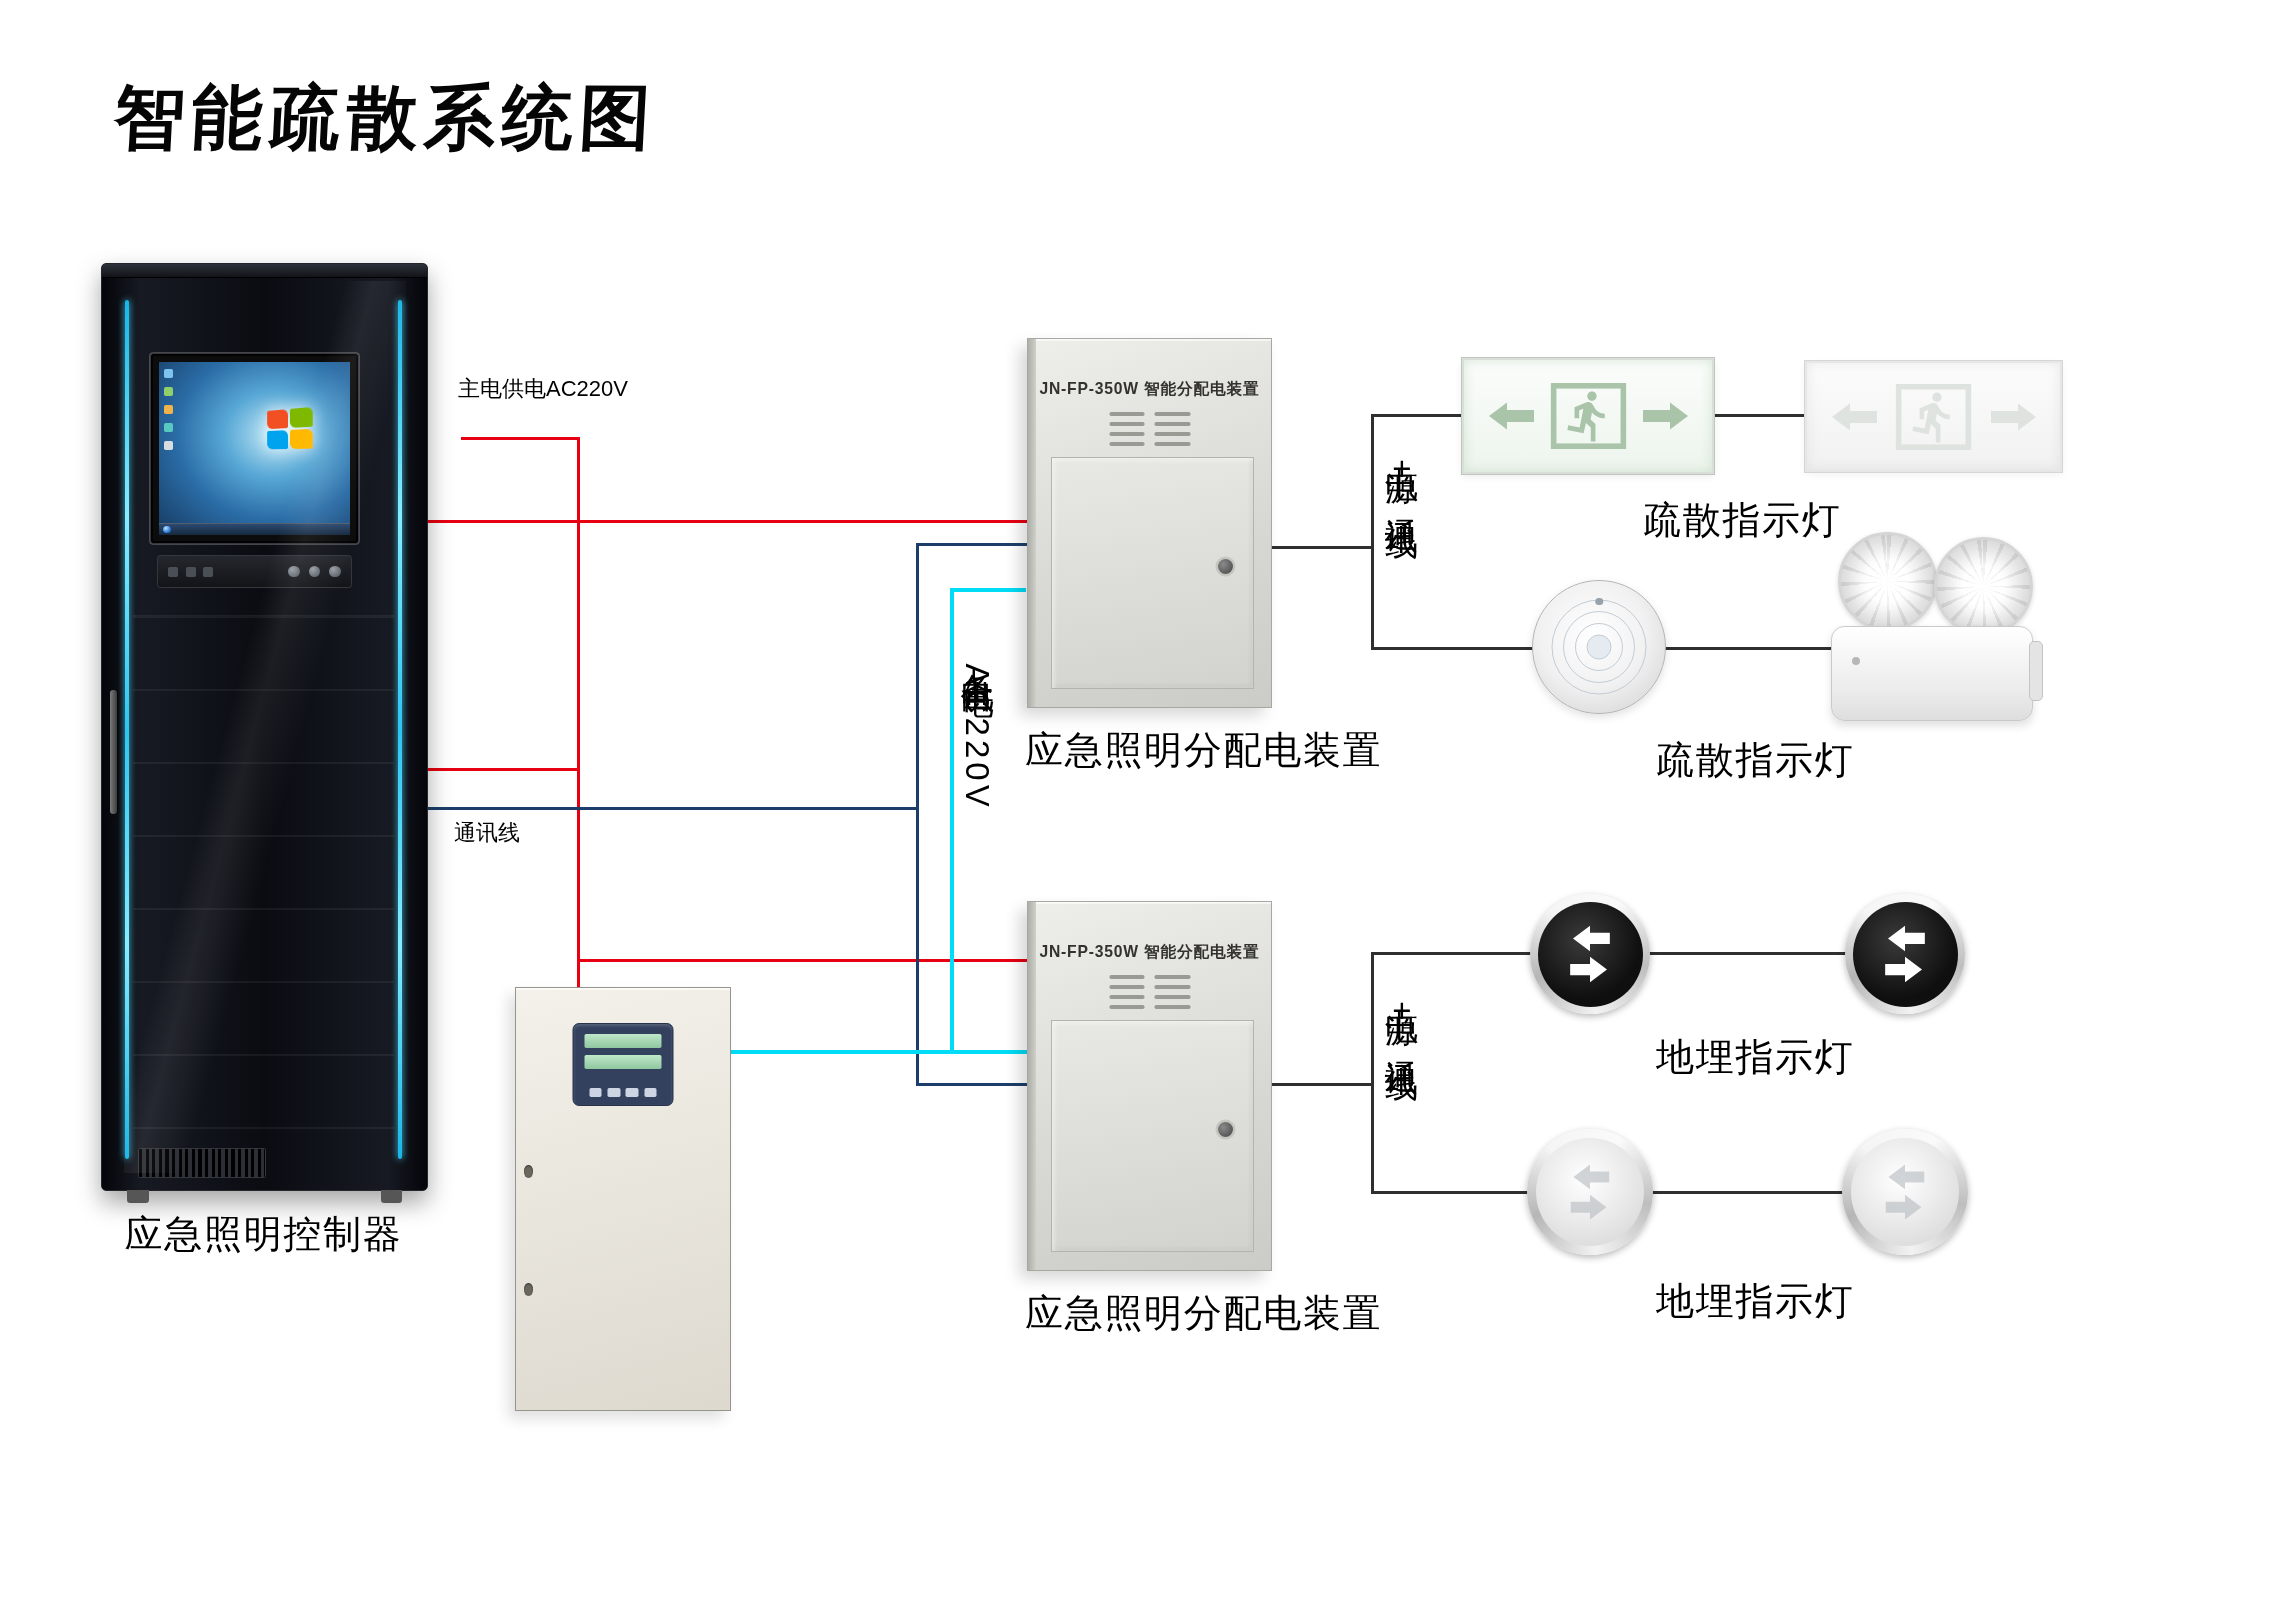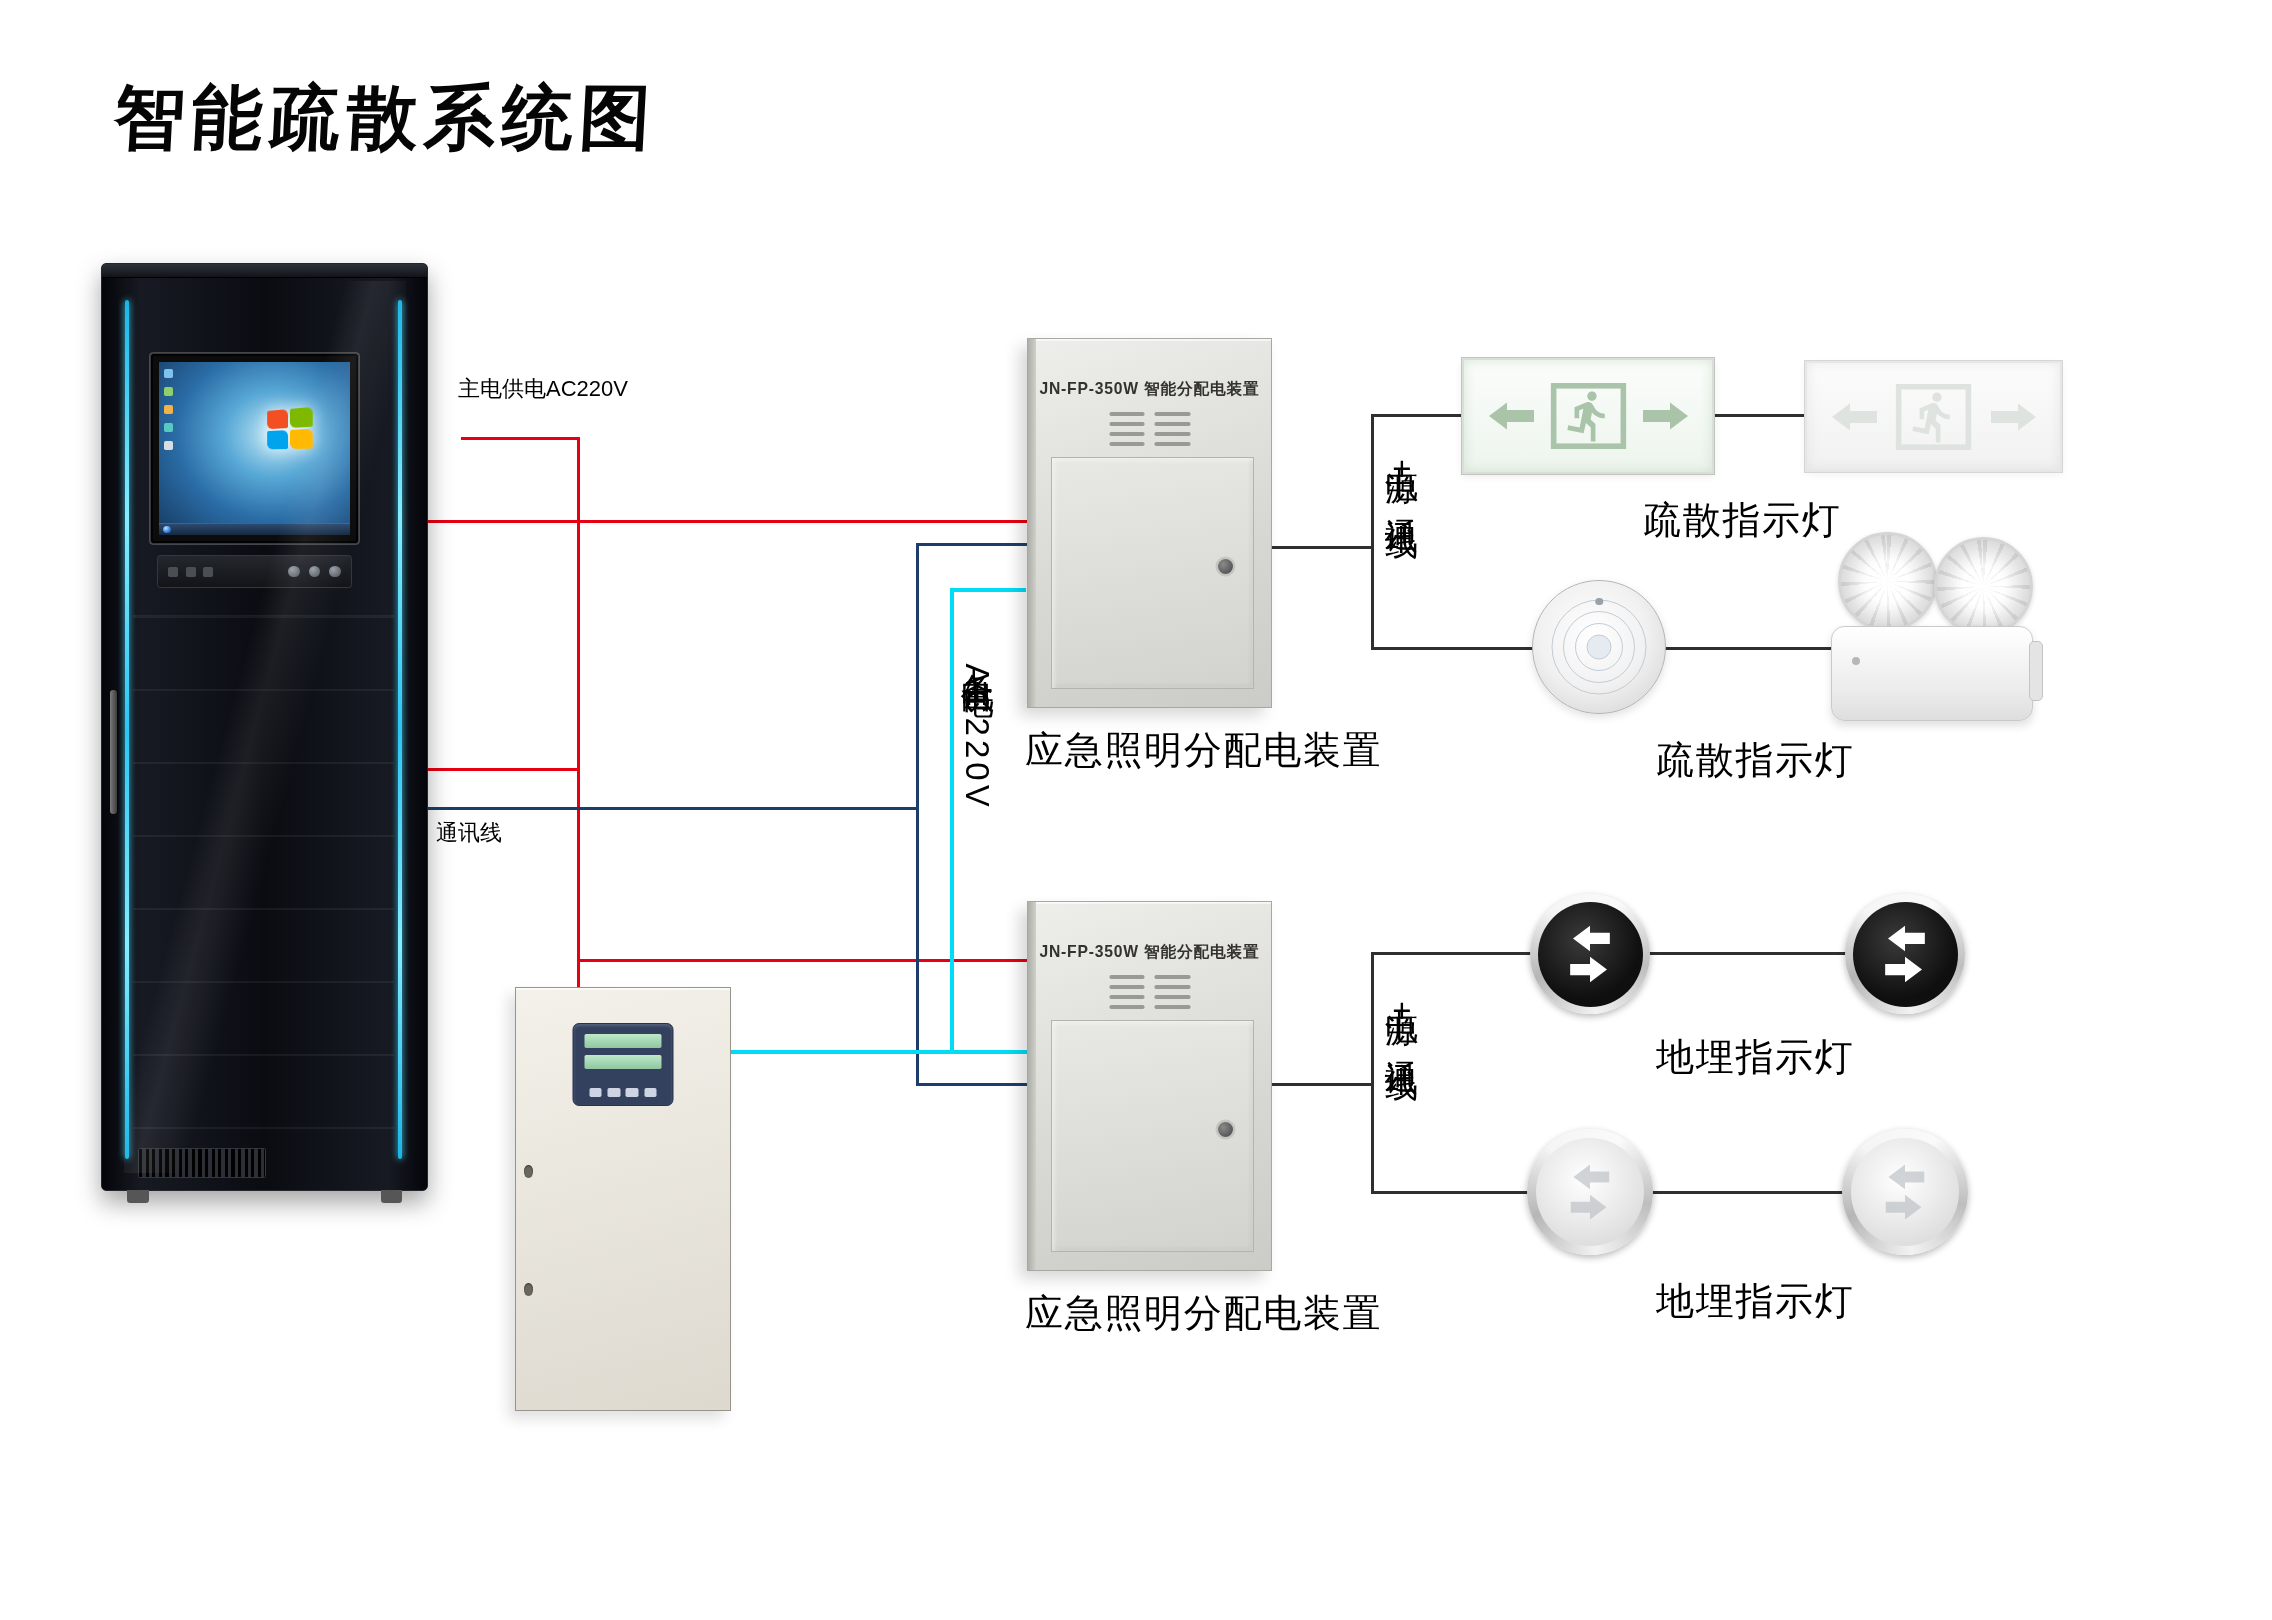--- a/index.html
+++ b/index.html
@@ -174,21 +174,21 @@
   <div class="wire sig" style="left:1662px;top:647px;width:171px;height:2.5px;"></div>
 
   <div class="wire sig" style="left:1268px;top:1083px;width:105px;height:2.5px;"></div>
   <div class="wire sig" style="left:1371px;top:952px;width:2.5px;height:242px;"></div>
   <div class="wire sig" style="left:1371px;top:952px;width:161px;height:2.5px;"></div>
   <div class="wire sig" style="left:1648px;top:952px;width:198px;height:2.5px;"></div>
   <div class="wire sig" style="left:1371px;top:1191px;width:158px;height:2.5px;"></div>
   <div class="wire sig" style="left:1652px;top:1191px;width:192px;height:2.5px;"></div>
 
   <div class="wlbl" style="left:458px;top:374px;">主电供电AC220V</div>
-  <div class="wlbl" style="left:436px;top:818px;">通讯线</div>
+  <div class="wlbl" style="left:454px;top:818px;">通讯线</div>
   <div class="vlbl mixed" style="left:959px;top:647px;">备电供电AC220V</div>
   <div class="vlbl upright" style="left:1383px;top:442px;">电源+通讯线</div>
   <div class="vlbl upright" style="left:1383px;top:984px;">电源+通讯线</div>
 
   <div class="cabinet">
     <div class="cab-top"></div>
     <div class="cab-strip s-left"></div>
     <div class="cab-strip s-right"></div>
     <div class="monitor">
       <div class="screen">
@@ -220,20 +220,21 @@
           <i></i>
       </span>
     </div>
     <div class="racklines"></div>
     <div class="vent"></div>
     <div class="handle"></div>
     <div class="glass"></div>
     <div class="foot f1"></div>
     <div class="foot f2"></div>
   </div>
+  <div class="lbl center" style="left:73px;top:1209px;width:381px;">应急照明控制器</div>
 
   <div class="power-box">
     <div class="pb-display">
       <div class="pb-lcd lcd1"></div>
       <div class="pb-lcd lcd2"></div>
       <div class="pb-btns">
         <i></i>
           <i></i>
           <i></i>
           <i></i>

